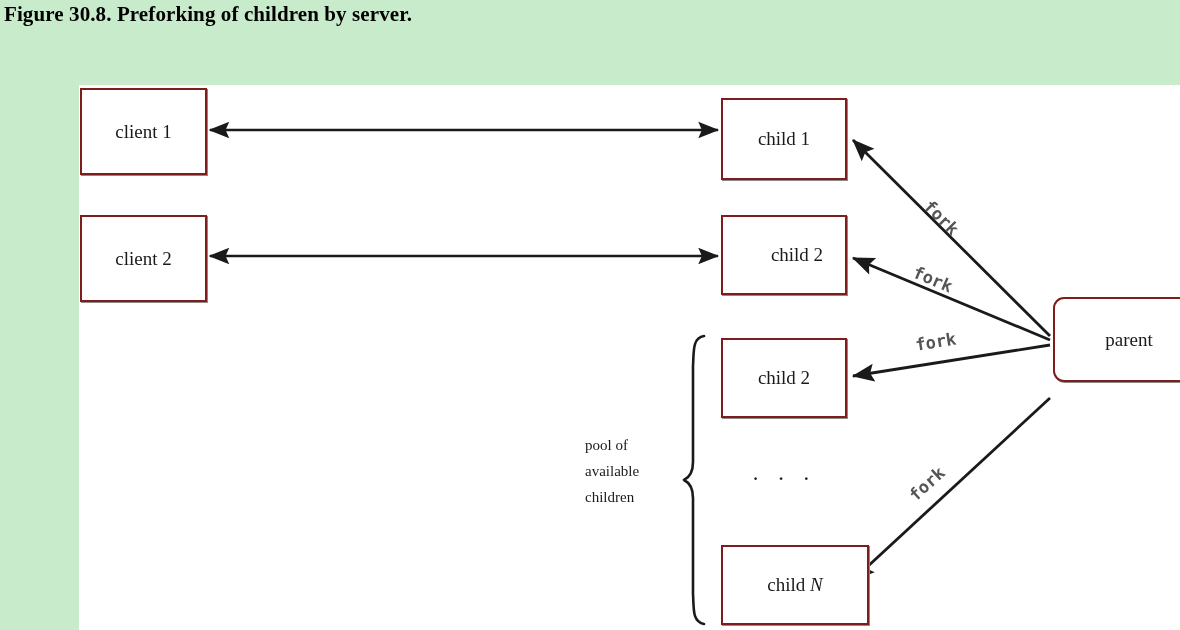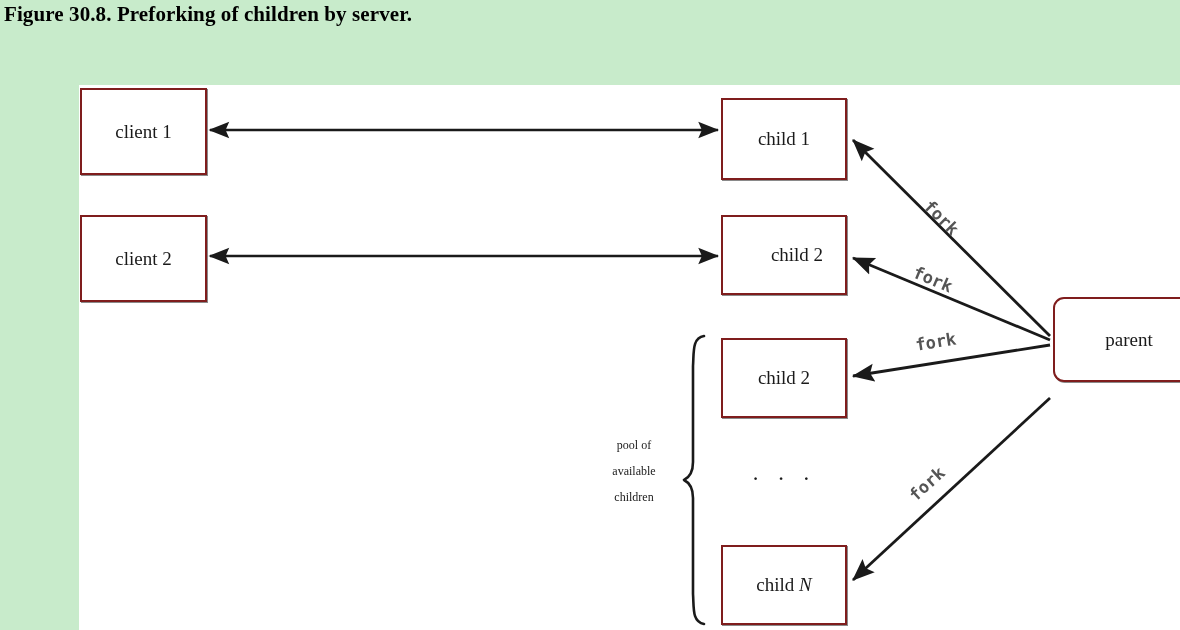--- a/index.html
+++ b/index.html
@@ -77,23 +77,23 @@
     color: #555555;
     white-space: nowrap;
     transform-origin: 0 0;
   }
   
   .pool-caption {
     position: absolute;
     left: 585px;
     top: 432px;
     width: 98px;
-    text-align: center;
+    text-align: left;
     font-family: "Liberation Serif", "DejaVu Serif", serif;
-    font-size: 12px;
+    font-size: 15px;
     line-height: 26px;
     color: #1a1a1a;
   }
   
   .ellipsis {
     position: absolute;
     left: 721px;
     top: 466px;
     width: 126px;
     text-align: center;
@@ -157,21 +157,21 @@
   </div>
 
   <div class="node" style="left:721px; top:215px; width:126px; height:80px;padding-left:26px;">
     <span class="node-label">child 2</span>
   </div>
 
   <div class="node" style="left:721px; top:338px; width:126px; height:80px;">
     <span class="node-label">child 2</span>
   </div>
 
-  <div class="node" style="left:721px; top:545px; width:126px; height:80px;">
+  <div class="node" style="left:721px; top:545px; width:148px; height:80px;">
     <span class="node-label">
       <span>child&nbsp;</span><i>N</i>
     </span>
   </div>
 
   <div class="node" style="left:1053px; top:297px; width:152px; height:85px;border-radius:11px;">
     <span class="node-label">parent</span>
   </div>
 
   <div class="fork-label" style="left:934px; top:196px; transform: rotate(45deg);">fork</div>

